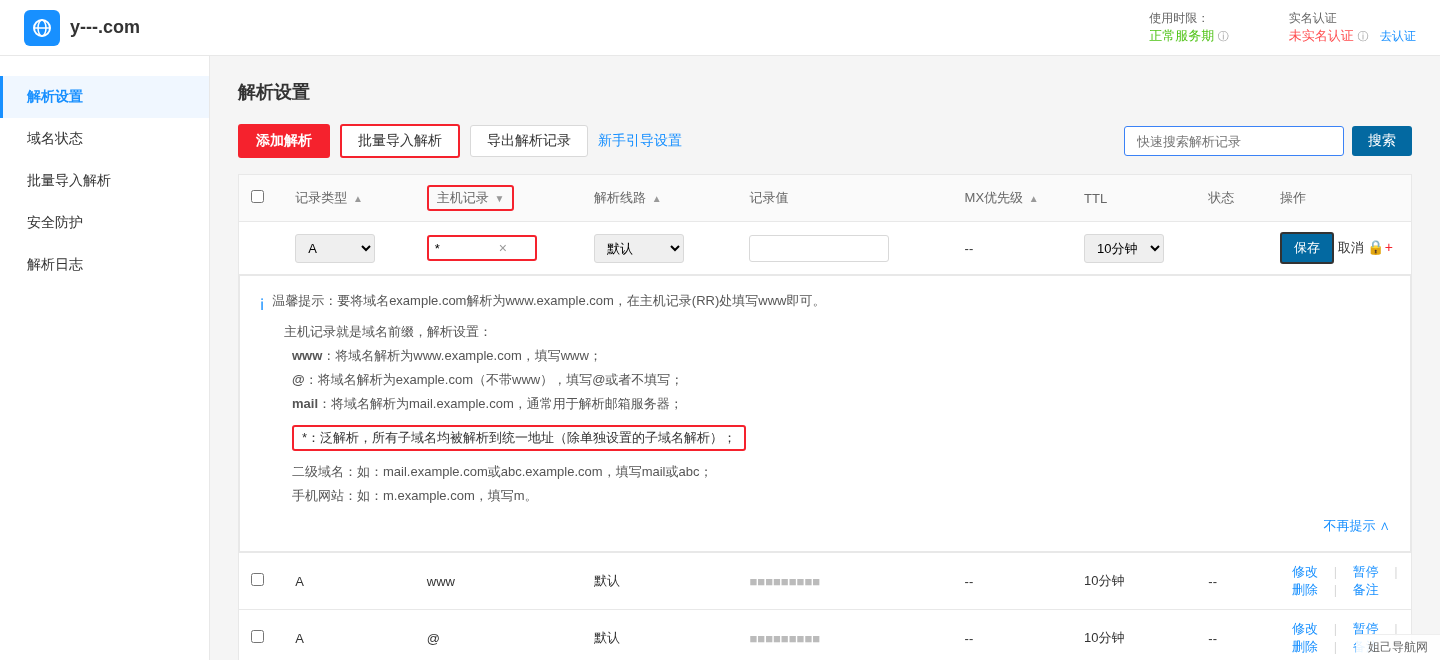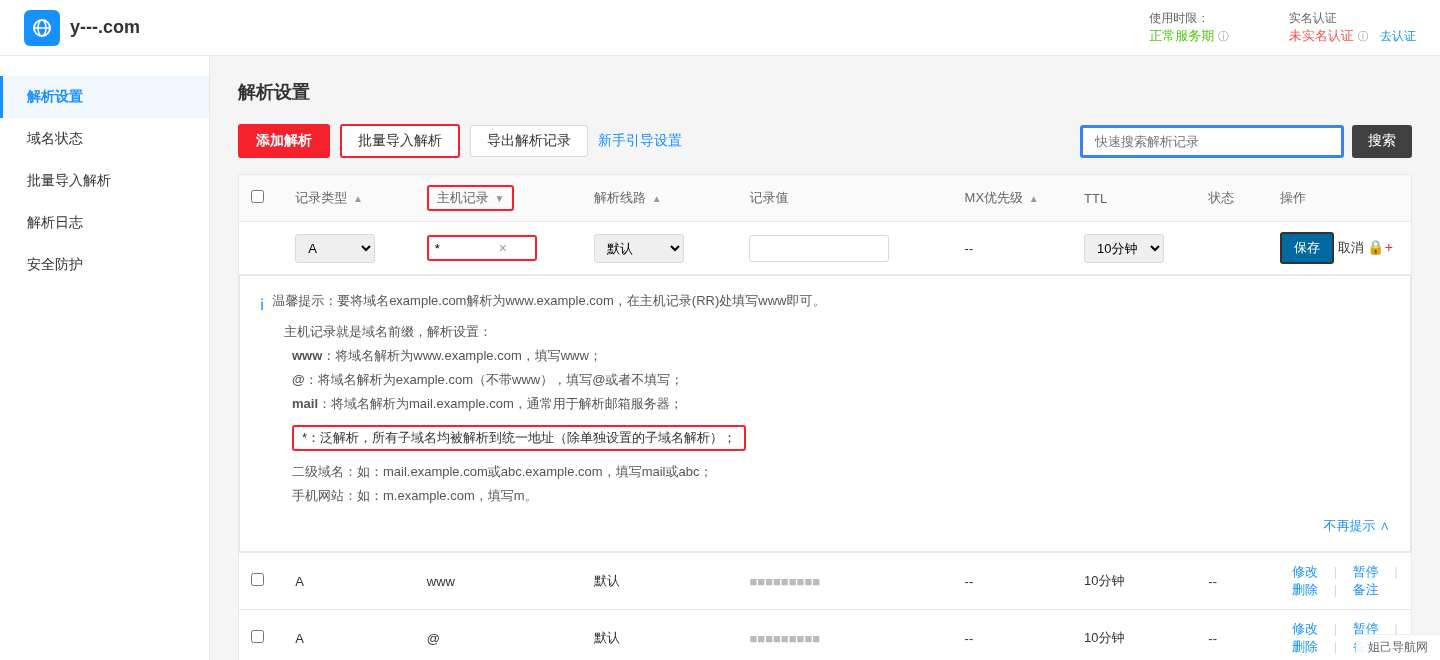--- a/index.html
+++ b/index.html
@@ -55,24 +55,24 @@
       background: #fff; color: #333; border: 2px solid #f5222d;
       padding: 6px 16px; border-radius: 3px; cursor: pointer; font-size: 14px;
     }
     .btn-export {
       background: #fff; color: #333; border: 1px solid #d9d9d9;
       padding: 6px 16px; border-radius: 3px; cursor: pointer; font-size: 14px;
     }
     .btn-guide { color: #1890ff; font-size: 14px; cursor: pointer; background: none; border: none; }
     .toolbar-right { margin-left: auto; display: flex; gap: 8px; }
     .search-input {
-      border: 3px solid #3b82f6; padding: 6px 12px; border-radius: 3px; width: 264px; font-size: 13px;
+      border: 1px solid #3b82f6; padding: 6px 12px; border-radius: 3px; width: 220px; font-size: 13px;
     }
     .btn-search {
-      background: #404040; color: #fff; border: none;
+      background: #0369a1; color: #fff; border: none;
       padding: 6px 16px; border-radius: 3px; cursor: pointer; font-size: 14px;
     }
 
     
     .dns-table { width: 100%; background: #fff; border: 1px solid #e8e8e8; border-collapse: collapse; }
     .dns-table th, .dns-table td {
       border-bottom: 1px solid #e8e8e8; padding: 10px 12px; text-align: left; font-size: 13px;
     }
     .dns-table th { background: #fafafa; color: #666; font-weight: normal; }
     .col-check { width: 32px; }
@@ -177,24 +177,24 @@
     <div class="sidebar-item active">
       <span>解析设置</span>
     </div>
     <div class="sidebar-item">
       <span>域名状态</span>
     </div>
     <div class="sidebar-item">
       <span>批量导入解析</span>
     </div>
     <div class="sidebar-item">
+      <span>安全防护</span>
+    </div>
+    <div class="sidebar-item">
       <span>解析日志</span>
-    </div>
-    <div class="sidebar-item">
-      <span>安全防护</span>
     </div>
   </div>
 
   <div class="content">
     <div class="page-title">解析设置</div>
 
     <div class="toolbar">
       <button class="btn-add">添加解析</button>
       <button class="btn-import">批量导入解析</button>
       <button class="btn-export">导出解析记录</button>

